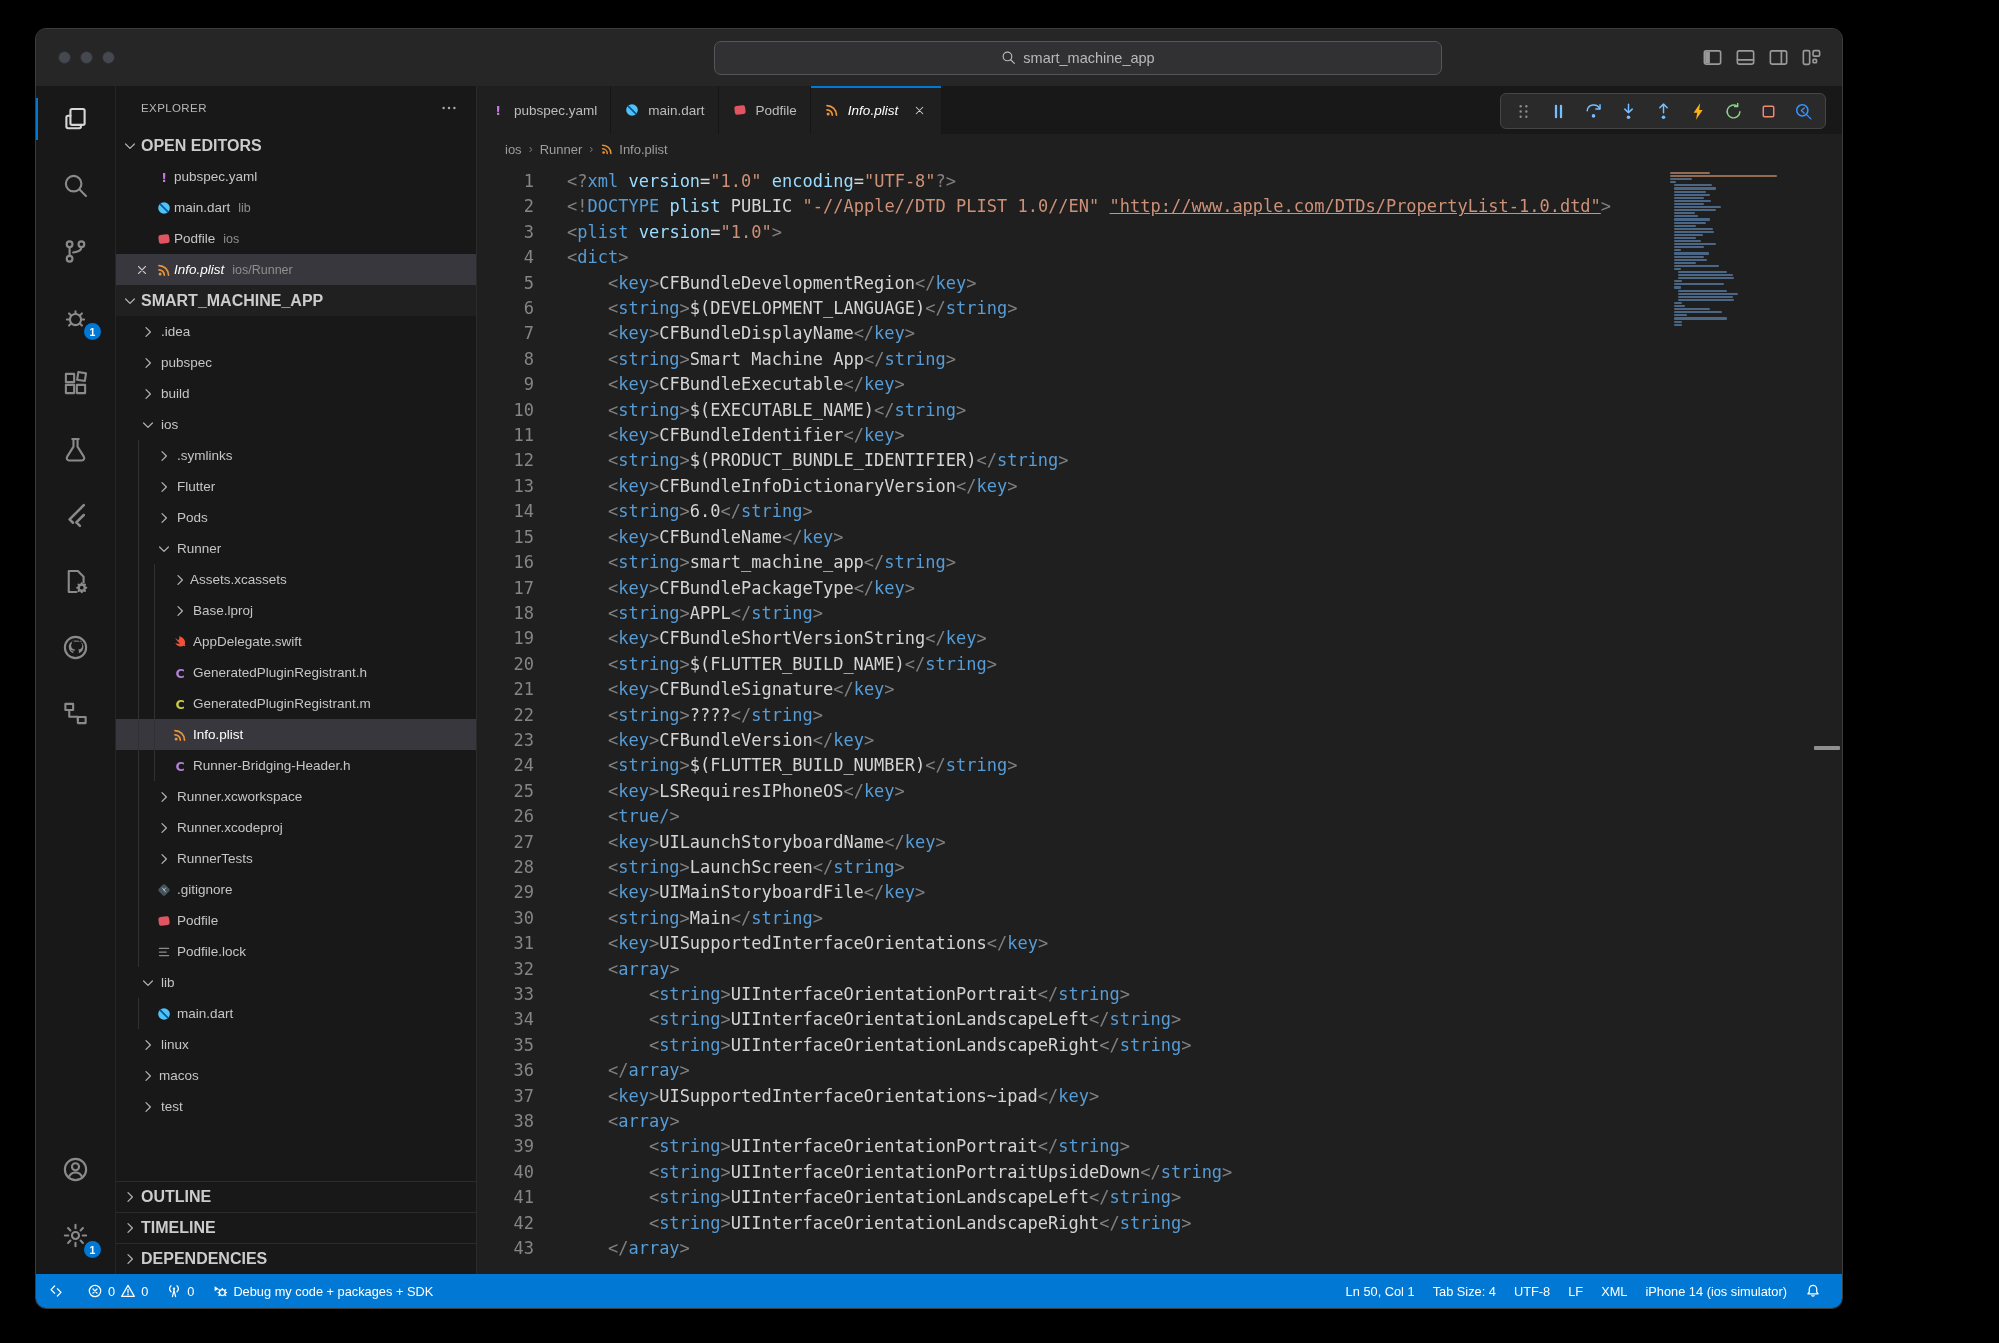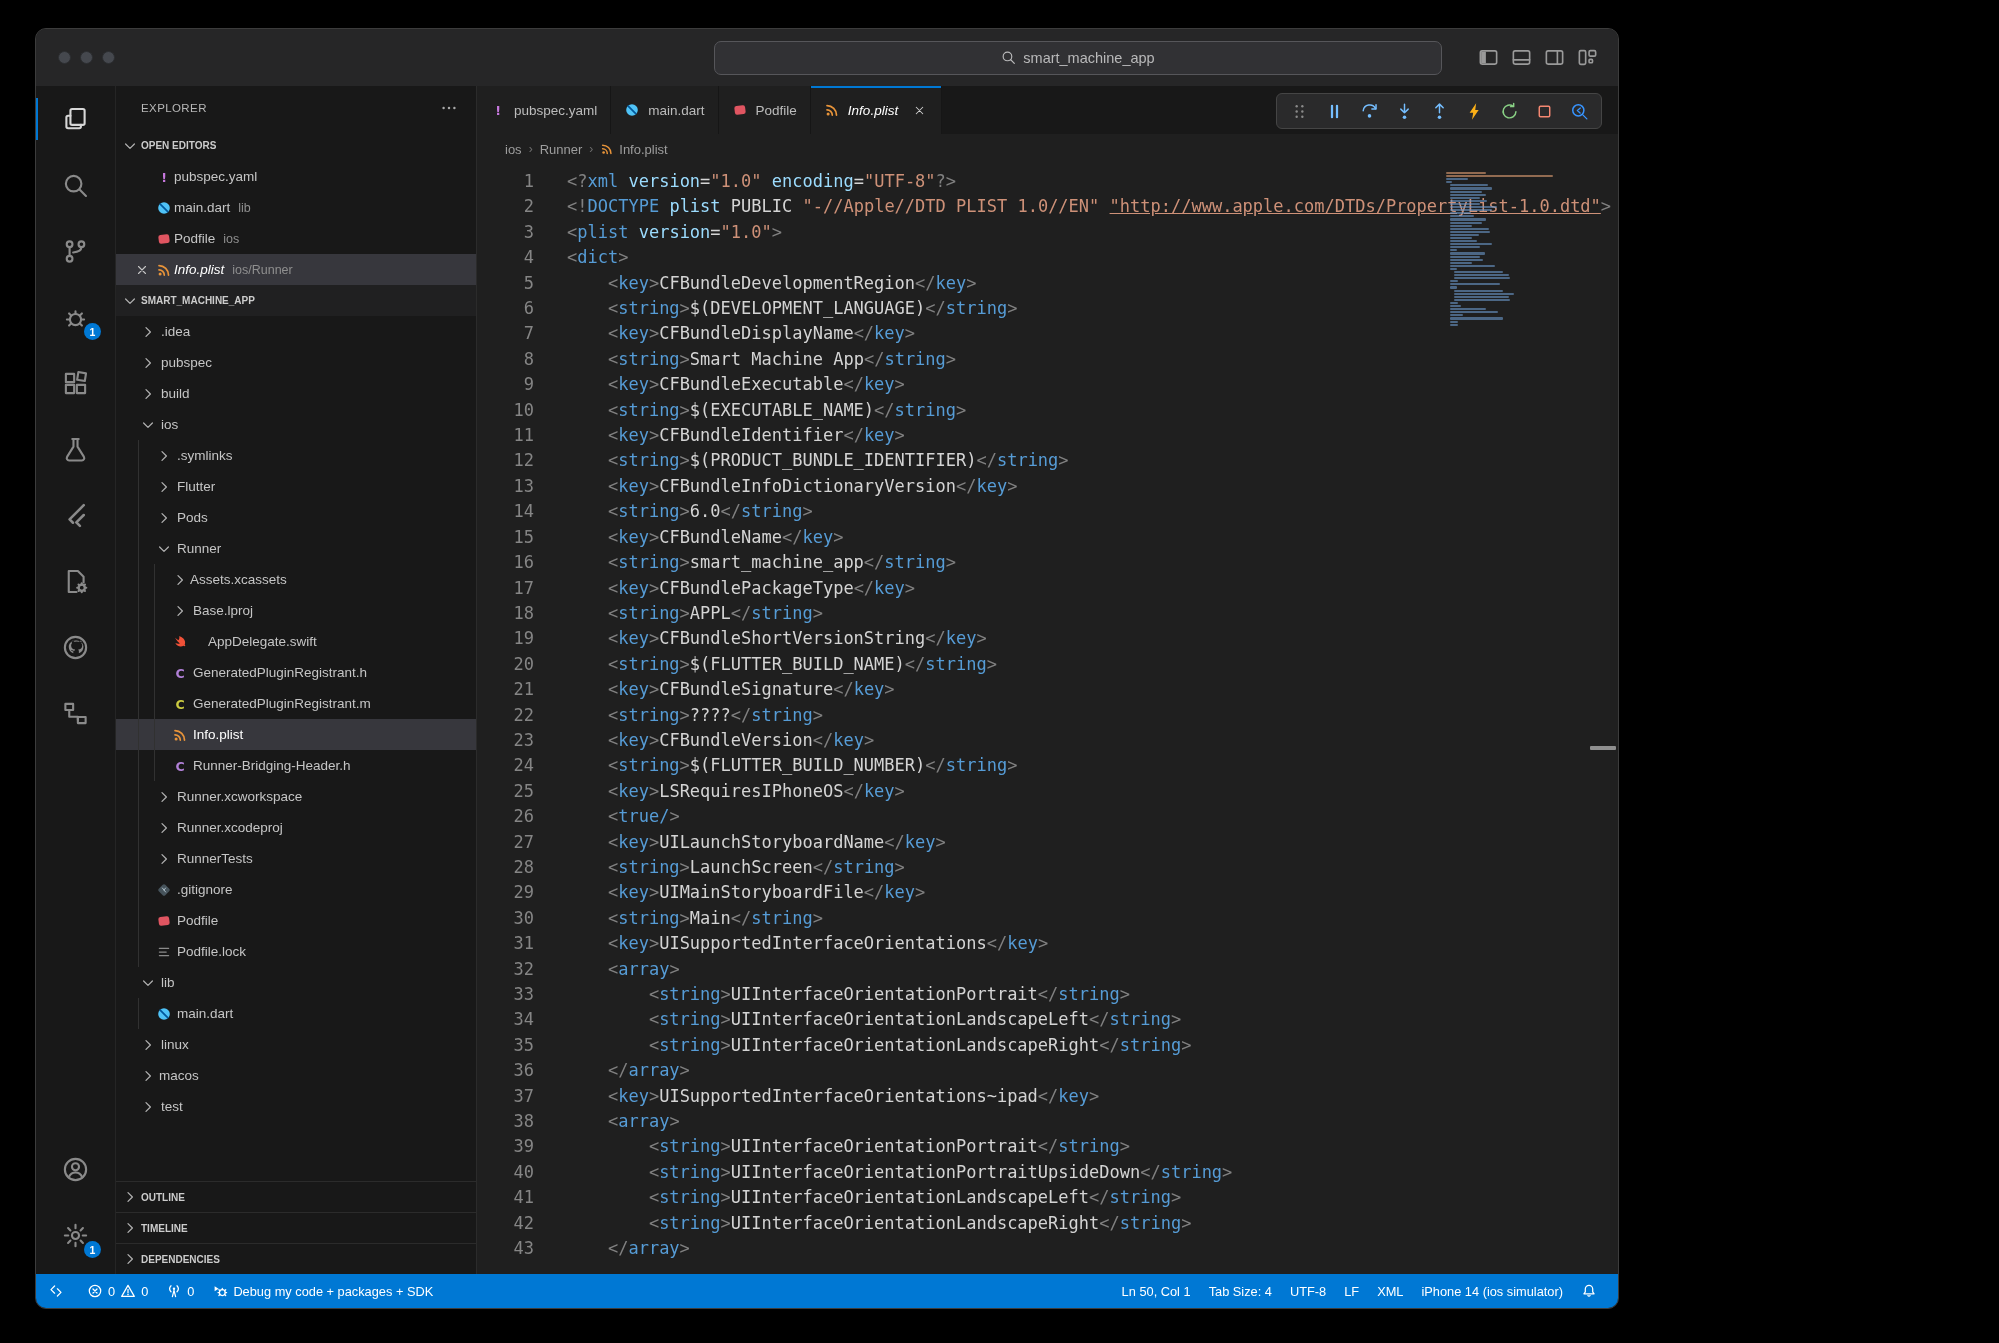--- a/index.html
+++ b/index.html
@@ -1,18 +1,18 @@
 <!DOCTYPE html>
 <html><head>
 <meta charset="utf-8">
 <style>
   *{margin:0;padding:0;box-sizing:border-box;}
   html,body{width:1999px;height:1343px;background:#000;overflow:hidden;
     font-family:"Liberation Sans","DejaVu Sans",sans-serif;-webkit-font-smoothing:antialiased;}
-  .window{position:absolute;left:35px;top:28px;width:1584px;height:1281px;background:#1f1f1f;
+  .window{position:absolute;left:35px;top:28px;width:1808px;height:1281px;background:#1f1f1f;
     border:1px solid #3c3c3c;border-radius:11px;display:flex;flex-direction:column;overflow:hidden;}
   
   .titlebar{height:57px;background:#262627;display:flex;align-items:center;position:relative;flex:none;}
   .traffic{display:flex;gap:9px;margin-left:22px;}
   .light{width:13px;height:13px;border-radius:50%;background:#45484e;border:1px solid #2c2e31;}
   .navarrows{position:absolute;left:595px;display:flex;gap:16px;color:#b6b6b6;}
   .navarrows .icon:last-child{color:#6d6d6d;}
   .searchbox{position:absolute;left:678px;width:728px;height:34px;background:#313134;border:1px solid #56565a;
     border-radius:7px;display:flex;align-items:center;justify-content:center;gap:7px;color:#b9b9ba;font-size:14.5px;}
   .tb-actions{position:absolute;right:20px;display:flex;gap:12px;color:#9a9a9a;}
@@ -24,21 +24,21 @@
   .act-item svg{width:27px;height:27px;}
   .act-item.active{color:#d7d7d7;}
   .act-item.active::before{content:"";position:absolute;left:0;top:12px;bottom:12px;width:2px;background:#0078d4;}
   .act-bottom{margin-top:auto;margin-bottom:6px;width:100%;}
   .badge{position:absolute;right:14px;bottom:10px;min-width:17px;height:17px;border-radius:9px;background:#0078d4;
     color:#fff;font-size:10.5px;font-weight:bold;display:flex;align-items:center;justify-content:center;}
   
   .sidebar{width:361px;background:#181818;border-right:1px solid #2b2b2b;display:flex;flex-direction:column;flex:none;color:#c5c5c5;}
   .sb-title{height:44px;display:flex;align-items:center;padding:0 18px 0 25px;color:#b7b7b7;font-size:11.5px;letter-spacing:.4px;}
   .sb-title .more{margin-left:auto;color:#a9a9a9;}
-  .sec-head{height:31px;display:flex;align-items:center;gap:3px;font-weight:bold;font-size:10px;color:#cccccc;padding-left:6px;cursor:pointer;}
+  .sec-head{height:31px;display:flex;align-items:center;gap:3px;font-weight:bold;font-size:16px;color:#cccccc;padding-left:6px;cursor:pointer;}
   .sec-head .icon svg{width:16px;height:16px;}
   .sec-head.bordered{border-top:1px solid #2b2b2b;flex:none;}
   .sec-head.proj{background:#202021;}
   .row{height:31px;display:flex;align-items:center;font-size:13.5px;cursor:pointer;white-space:nowrap;}
   .row .icon{width:20px;display:flex;justify-content:center;flex:none;}
   .row .icon svg{width:16px;height:16px;}
   .row.selected{background:#37373d;color:#fff;}
   .row .desc{color:#8f8f8f;font-size:12.5px;margin-left:8px;font-style:italic;}
   .row .desc.nrm{font-style:normal;}
   .row .lbl.italic{font-style:italic;}
@@ -439,21 +439,21 @@
           </div>
           <div class="row">
             <span class="tree-indent"></span>
             <i class="g"></i>
             <i class="g"></i>
             <span class="icon">
               <svg viewBox="0 0 16 16" fill="none" stroke="currentColor" stroke-width="1.25" stroke-linecap="round" stroke-linejoin="round">
                 <path d="M12.7 10.8c.9-1.9.4-4.4-1.3-6.2C10.2 3.2 8.5 2.5 7 2.3c.7 1.3.4 2.9-.6 4L3 3.8s2.2 3.7 4.8 5.6c-1.4.5-3 .3-4.4-.5.6 1.8 2.4 3.2 4.7 3.6 1.3.2 2.5-.1 3.3-.7.6.4 1.3.6 1.8.3.3-.5-.2-1-.5-1.3z" fill="#f05138" stroke="none"></path>
               </svg>
             </span>
-            <span class="lbl" style="margin-left: 18px;">AppDelegate.swift</span>
+            <span class="lbl" style="margin-left: 3px;">AppDelegate.swift</span>
           </div>
           <div class="row">
             <span class="tree-indent"></span>
             <i class="g"></i>
             <i class="g"></i>
             <span class="icon">
               <svg viewBox="0 0 16 16">
                 <text x="8.2" y="12.6" text-anchor="middle" font-size="12.6" font-weight="bold" fill="#b180d7" font-family="DejaVu Sans,sans-serif">C</text>
               </svg>
             </span>

